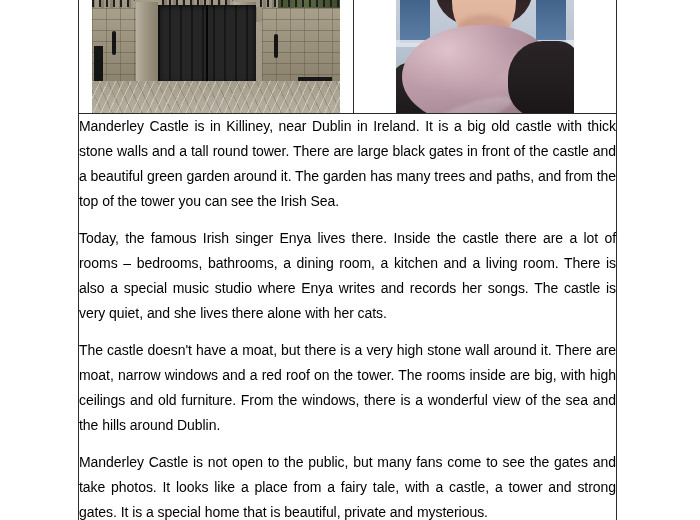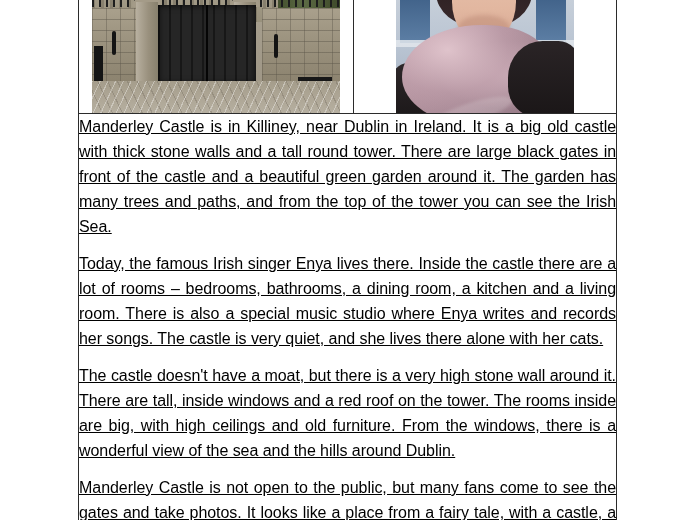--- a/index.html
+++ b/index.html
@@ -255,27 +255,26 @@
     border-radius: 40% 50% 30% 30%;
     background: linear-gradient(to bottom, #2d2729, #1c1819);
   }
 
   
   .text-cell {
     padding: 17px 8px 0 12px;
   }
   .text-cell p {
     margin: 0 0 12px 0;
-    font-size: 16px;
+    font-size: 14px;
     line-height: 25px;
     text-align: justify;
     text-justify: inter-word;
     color: #000000;
     letter-spacing: -0.05px;
-    text-decoration: underline;
   }
   .text-cell p:last-child { margin-bottom: 0; }
 </style>
 </head>
 <body>
 
 <div class="page">
 
   <table class="worksheet">
     <tbody>
@@ -323,20 +322,20 @@
             <div class="pt-coat"></div>
           </div>
         </td>
 
       </tr>
 
       <tr>
         <td class="text-cell" colspan="2">
           <p>Manderley Castle is in Killiney, near Dublin in Ireland. It is a big old castle with thick stone walls and a tall round tower. There are large black gates in front of the castle and a beautiful green garden around it. The garden has many trees and paths, and from the top of the tower you can see the Irish Sea.</p>
           <p>Today, the famous Irish singer Enya lives there. Inside the castle there are a lot of  rooms – bedrooms, bathrooms, a dining room, a kitchen and a living room. There is also a special music studio where Enya writes and records her songs. The castle is very quiet, and she lives there alone with her cats.</p>
-          <p>The castle doesn't have a moat, but there is a very high stone wall around it. There are tall, inside windows and a red roof on the tower. The rooms inside are big, with high ceilings and old furniture. From the windows, there is a wonderful view of the sea and the hills around Dublin.</p>
+          <p>The castle doesn't have a moat, but there is a very high stone wall around it. There are moat, narrow windows and a red roof on the tower. The rooms inside are big, with high ceilings and old furniture. From the windows, there is a wonderful view of the sea and the hills around Dublin.</p>
           <p>Manderley Castle is not open to the public, but many fans come to see the gates and take photos. It looks like a place from a fairy tale, with a castle, a tower and strong gates. It is a special home that is beautiful, private and mysterious.</p>
         </td>
       </tr>
     </tbody>
   </table>
 
 </div>
 
 </body></html>

